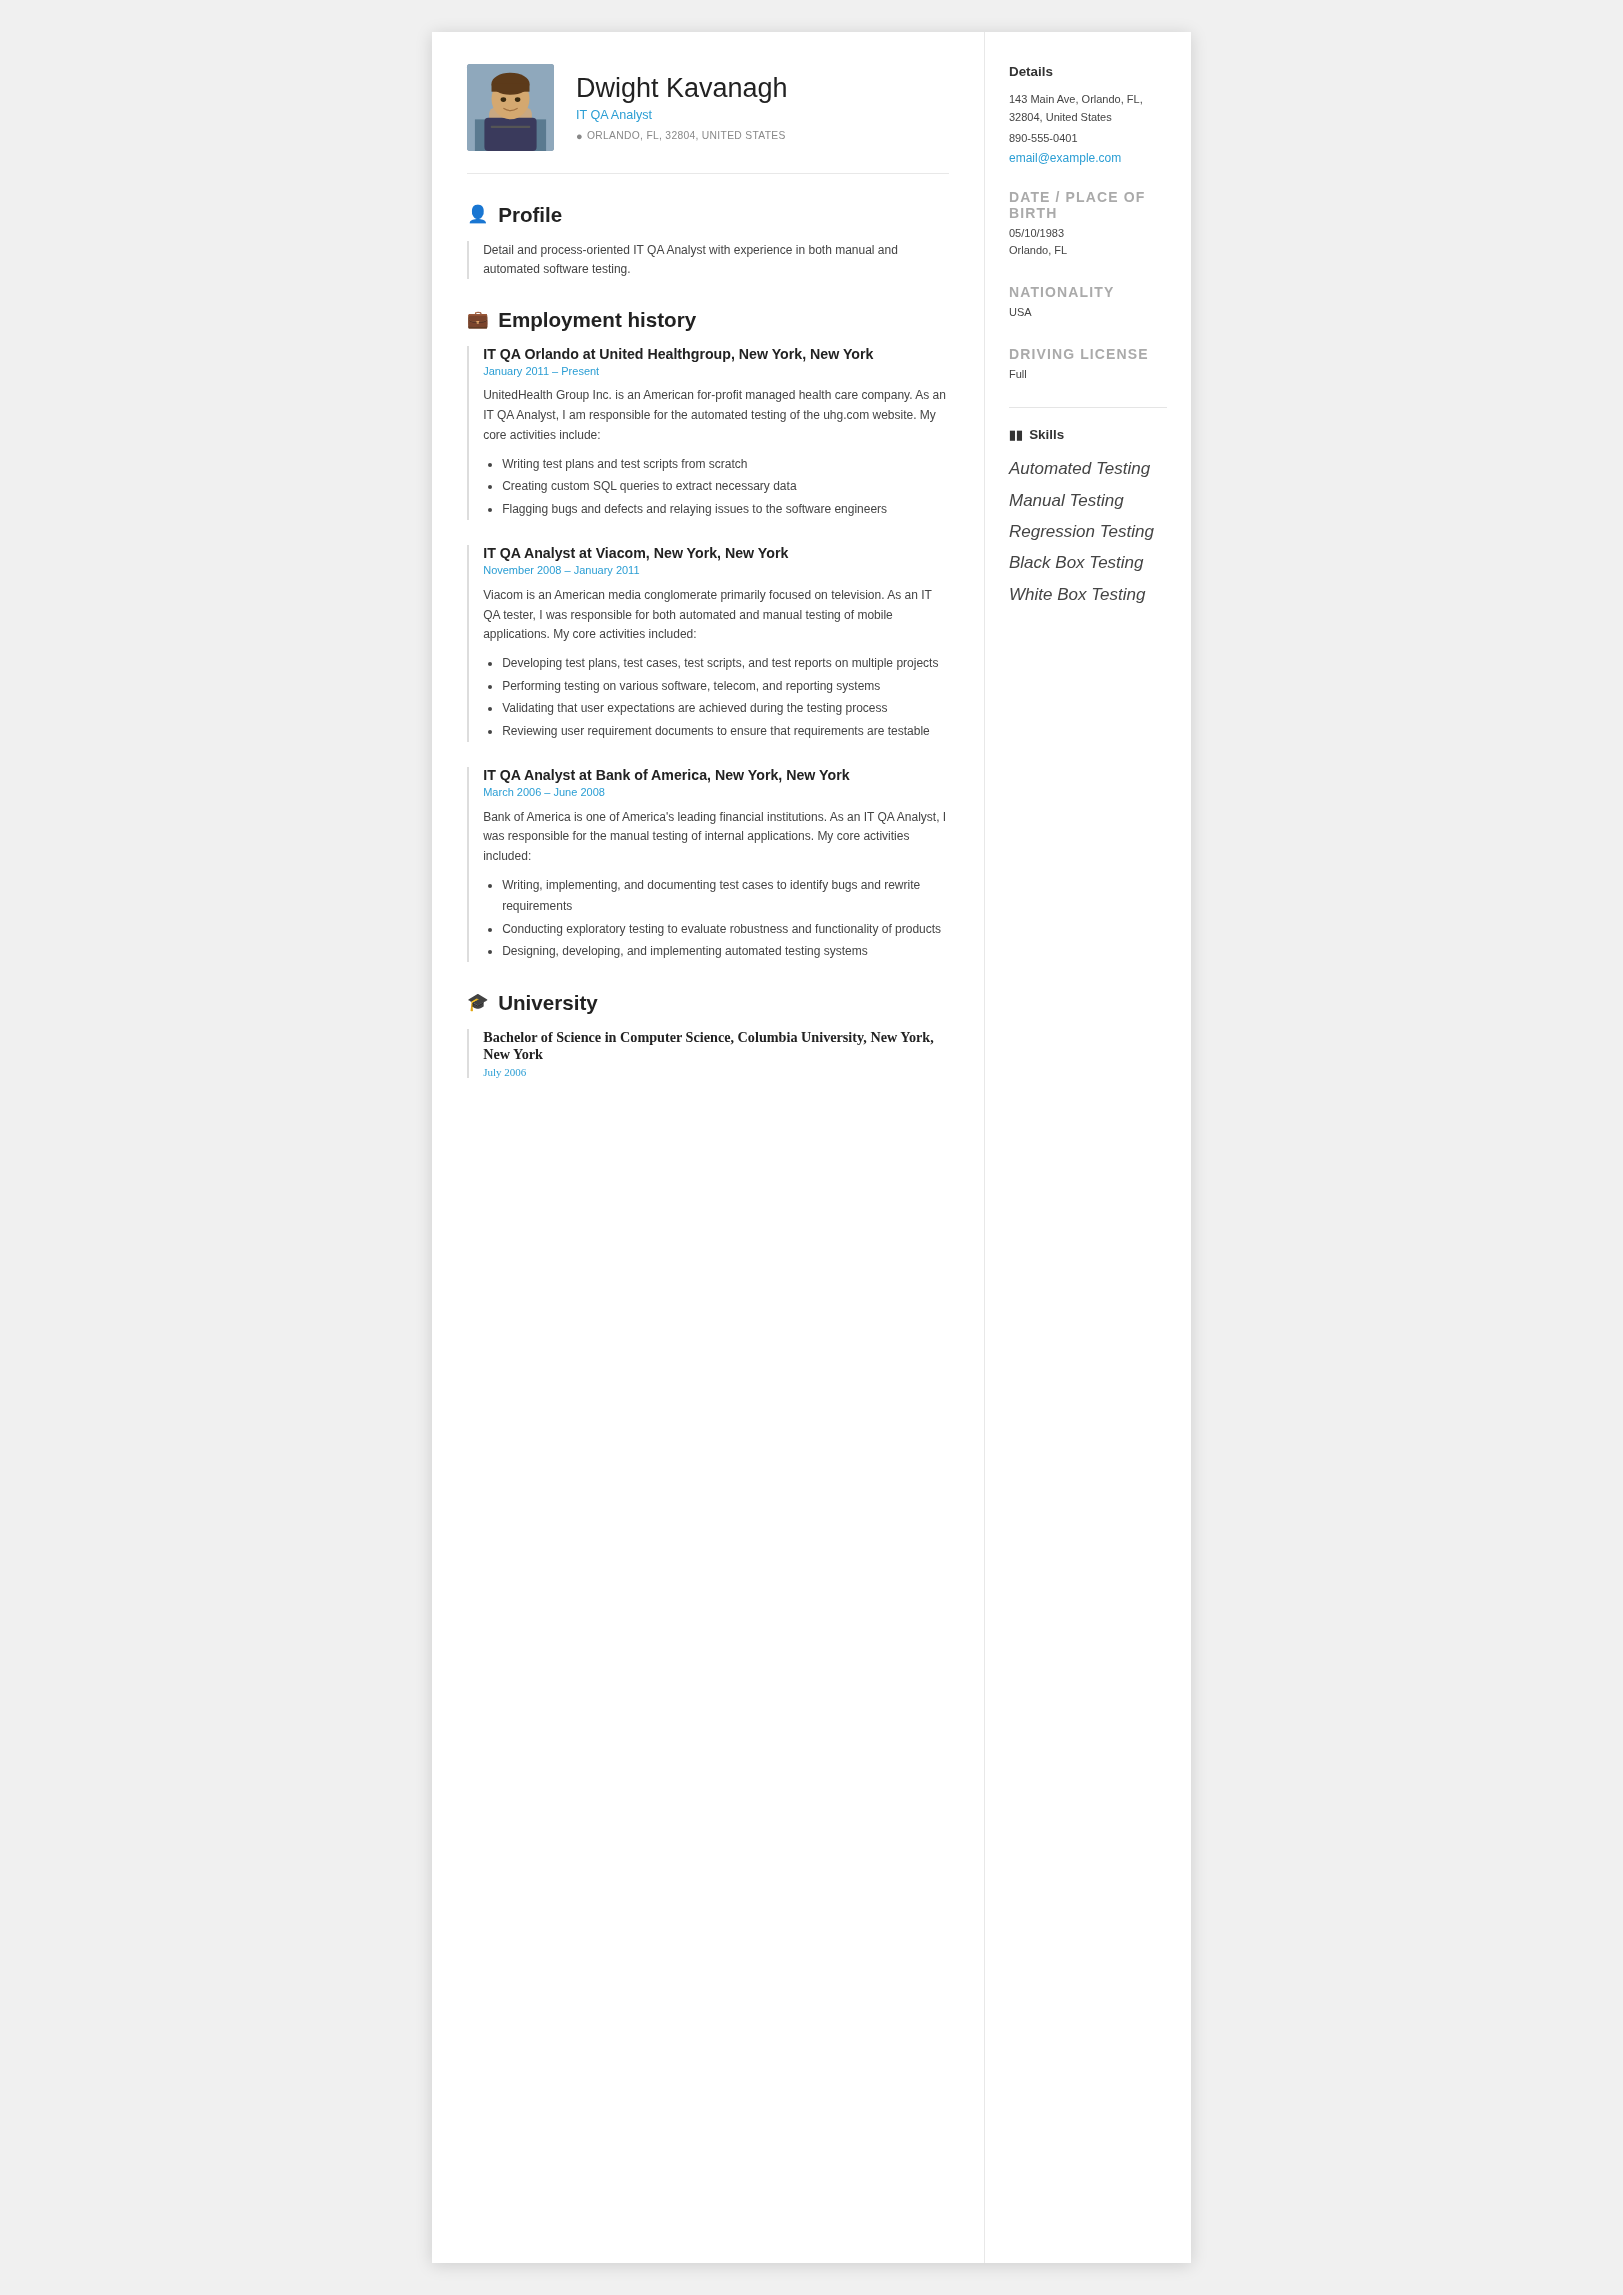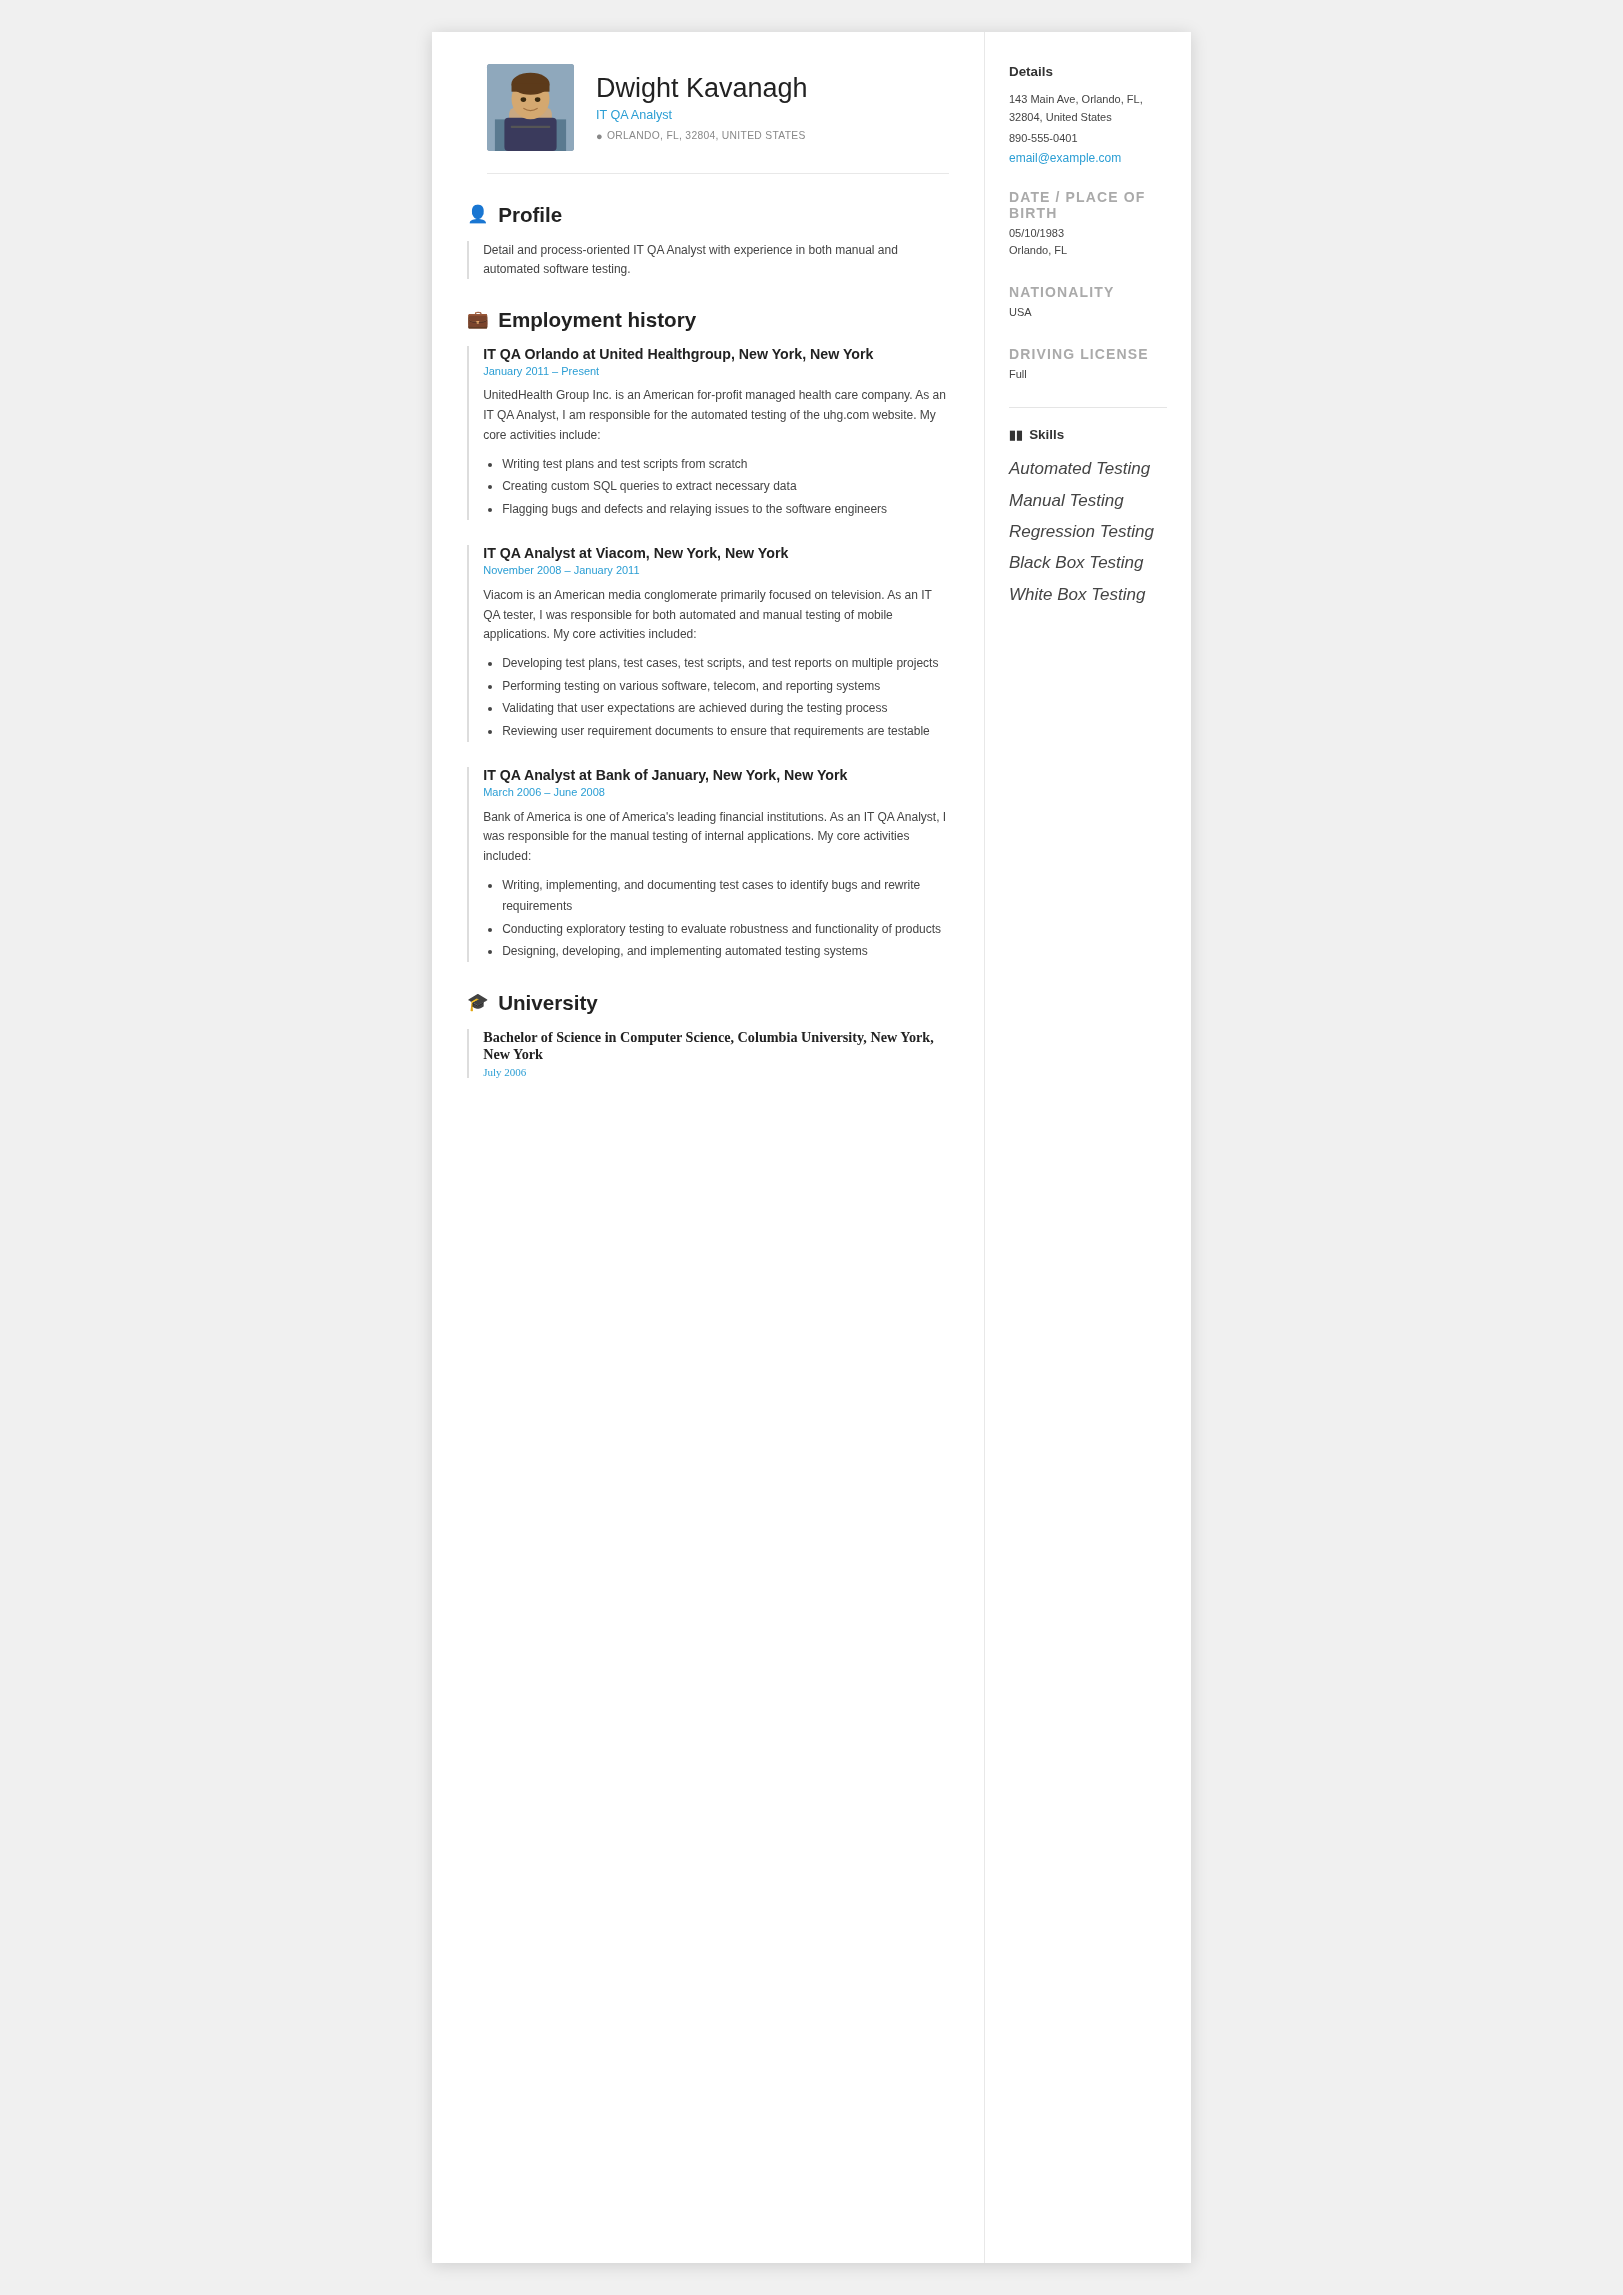--- a/index.html
+++ b/index.html
@@ -30,21 +30,20 @@
     }
 
     
     .header {
       display: flex;
       align-items: center;
       gap: 22px;
       margin-bottom: 28.5px;
       padding-bottom: 22px;
       border-bottom: 0.8px solid #e8e8e8;
-      margin-left: 20px;
     }
     .avatar {
       width: 87px;
       height: 87px;
       border-radius: 3.2px;
       background: #7a8fa0;
       overflow: hidden;
       flex-shrink: 0;
       position: relative;
     }
@@ -284,21 +283,21 @@
         <div class="job-description">Viacom is an American media conglomerate primarily focused on television. As an IT QA tester, I was responsible for both automated and manual testing of mobile applications. My core activities included:</div>
         <ul class="job-bullets">
           <li>Developing test plans, test cases, test scripts, and test reports on multiple projects</li>
           <li>Performing testing on various software, telecom, and reporting systems</li>
           <li>Validating that user expectations are achieved during the testing process</li>
           <li>Reviewing user requirement documents to ensure that requirements are testable</li>
         </ul>
       </div>
 
       <div class="job-entry">
-        <div class="job-title-text">IT QA Analyst at Bank of January, New York, New York</div>
+        <div class="job-title-text">IT QA Analyst at Bank of America, New York, New York</div>
         <div class="job-dates">March 2006  –  June 2008</div>
         <div class="job-description">Bank of America is one of America's leading financial institutions. As an IT QA Analyst, I was responsible for the manual testing of internal applications. My core activities included:</div>
         <ul class="job-bullets">
           <li>Writing, implementing, and documenting test cases to identify bugs and rewrite requirements</li>
           <li>Conducting exploratory testing to evaluate robustness and functionality of products</li>
           <li>Designing, developing, and implementing automated testing systems</li>
         </ul>
       </div>
     </div>
 

